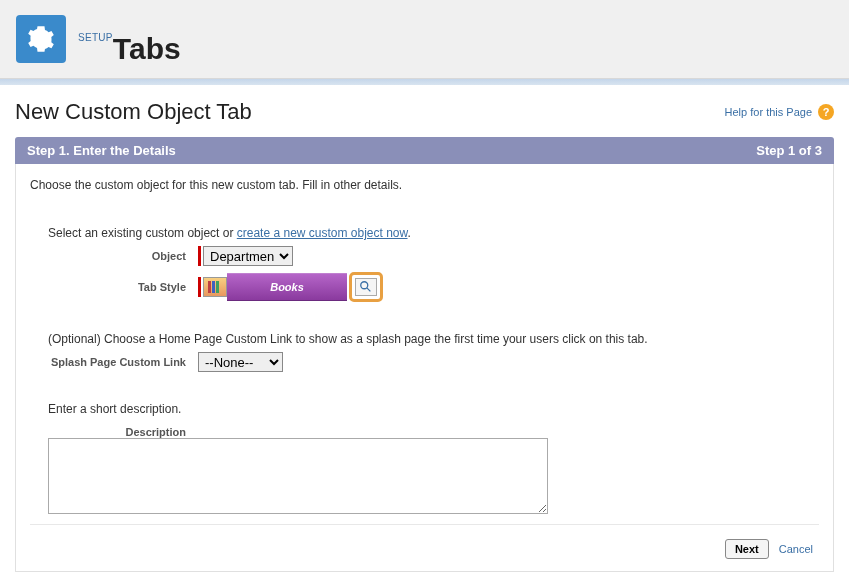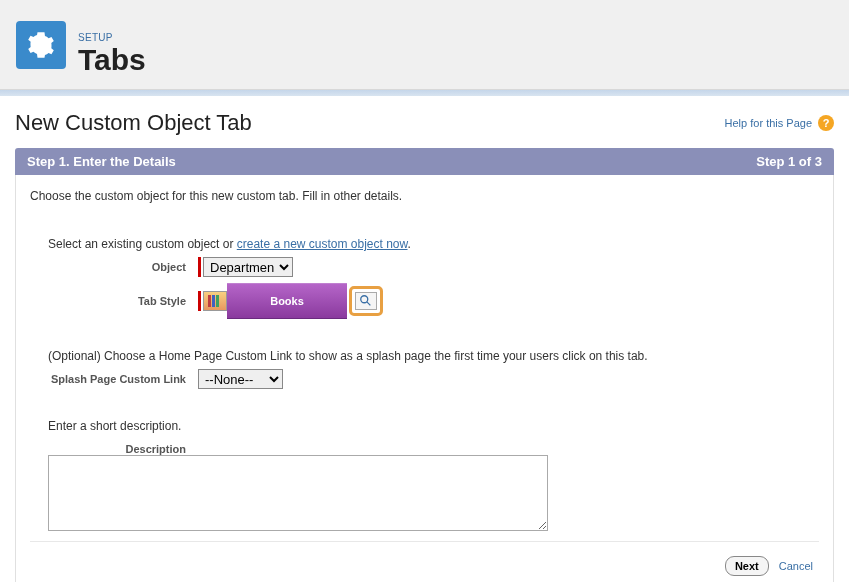--- a/index.html
+++ b/index.html
@@ -14,21 +14,21 @@
       gap: 12px;
     }
     .gear-tile {
       width: 50px; height: 48px;
       background: #3a8acb;
       border-radius: 4px;
       display: flex;
       align-items: center;
       justify-content: center;
     }
-    .header-text { display: flex; flex-direction: column; margin-top: 20px; }
+    .header-text { display: flex; flex-direction: row; margin-top: 20px; }
     .setup-label { color: #3a6fa5; font-size: 10px; letter-spacing: 0.3px; }
     .tabs-label { color: #222; font-size: 30px; font-weight: bold; }
     
     .blue-strip {
       height: 6px;
       background: linear-gradient(to bottom, #c5d6ea, #d8e4f0);
     }
     
     .content { padding: 14px 15px; }
     
@@ -109,30 +109,31 @@
       align-items: center;
     }
     .tabstyle-icon {
       width: 24px; height: 20px;
       border: 1px solid #999;
       background: linear-gradient(to bottom, #f8d080, #e89860);
       display: flex; align-items: center; justify-content: center;
     }
     .tabstyle-bar {
       width: 120px;
-      height: 36px;
+      height: 28px;
       background: linear-gradient(to bottom, #b565c8, #8a3a9e);
       border-top: 1px solid #c080d0;
       border-bottom: 1px solid #6a2a7e;
       color: #fff;
       font-size: 11px;
       display: flex;
       align-items: center;
       justify-content: center;
       font-weight: bold;
+      font-style: italic;
     }
     .lookup-btn-wrap {
       width: 34px; height: 30px;
       border: 3px solid #e8a042;
       border-radius: 5px;
       margin-left: 2px;
       display: flex; align-items: center; justify-content: center;
       background: #fff;
     }
     .lookup-btn {
@@ -157,21 +158,21 @@
       align-items: center;
       gap: 10px;
       padding: 14px 6px 2px;
       border-top: 1px solid #e8e8e8;
       margin-top: 10px;
     }
     .next-btn {
       font-size: 11px;
       padding: 3px 9px;
       border: 1px solid #888;
-      border-radius: 9px;
+      border-radius: 3px;
       background: #f5f5f5;
       cursor: pointer;
       font-weight: bold;
     }
     .cancel-link {
       color: #3a6fa5;
       font-size: 11px;
       cursor: pointer;
     }
   </style>

